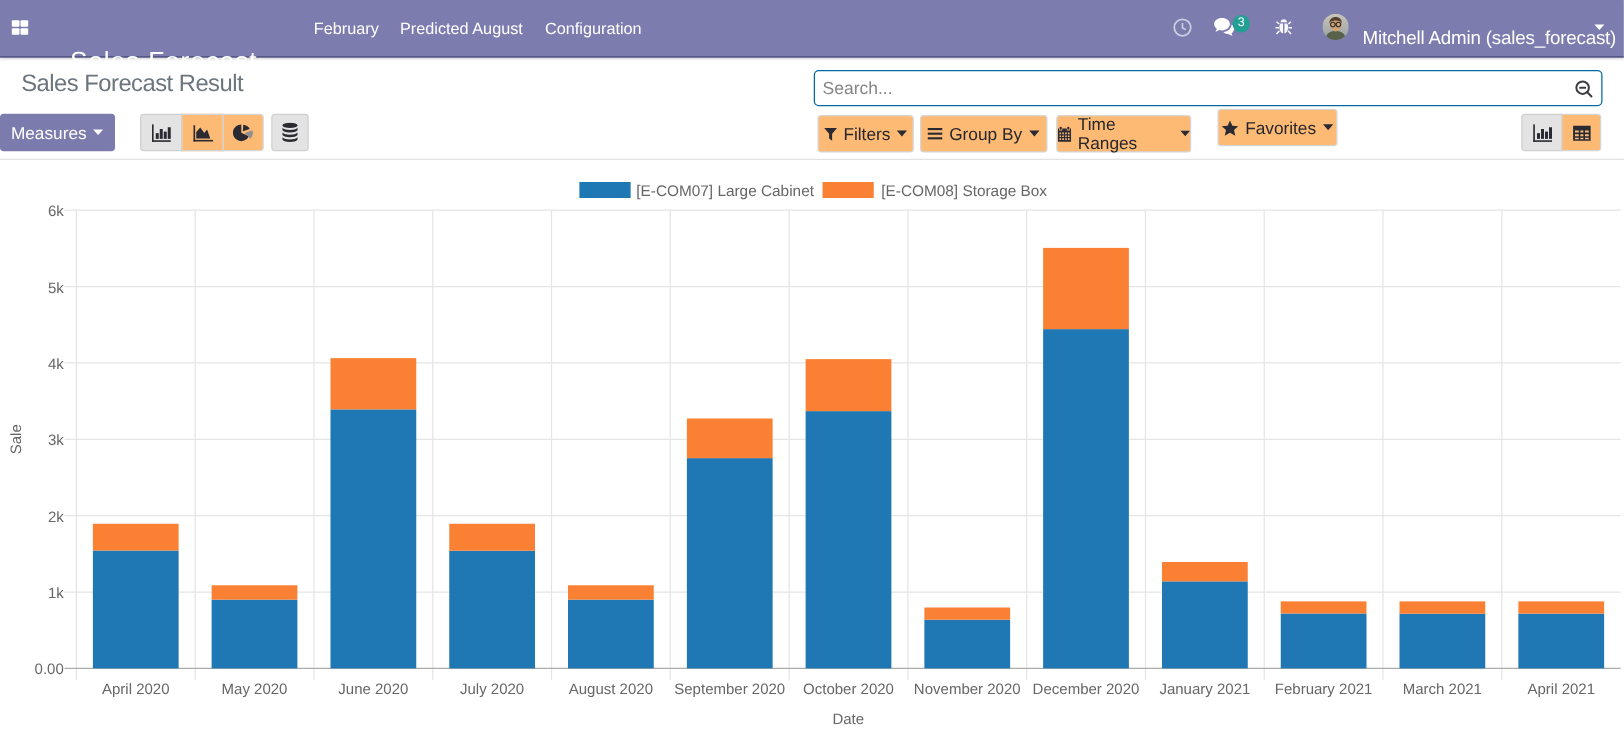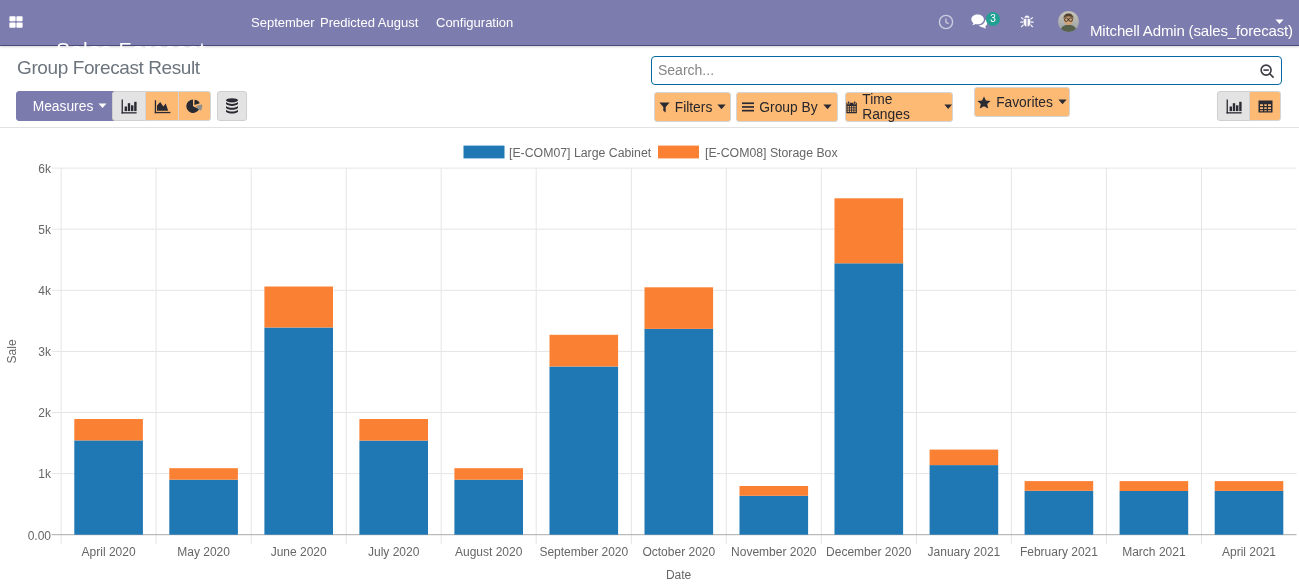--- a/index.html
+++ b/index.html
@@ -28,21 +28,21 @@
 <div id="nav"></div>
 <svg class="abs" style="left:9px;top:16px" width="14" height="12" viewBox="0 0 14 12">
     <g fill="#fff">
       <rect x="0.4" y="0.2" width="6.2" height="5.1" rx="0.8"></rect>
       <rect x="7.4" y="0.2" width="6.2" height="5.1" rx="0.8"></rect>
       <rect x="0.4" y="6.6" width="6.2" height="5.1" rx="0.8"></rect>
       <rect x="7.4" y="6.6" width="6.2" height="5.1" rx="0.8"></rect>
     </g>
   </svg>
 <div id="brand">Sales Forecast</div>
-<div class="navtxt" style="left:251px;top:16px">September</div>
+<div class="navtxt" style="left:251px;top:16px">February</div>
 <div class="navtxt" style="left:320px;top:16px">Predicted August</div>
 <div class="navtxt" style="left:436px;top:16px">Configuration</div>
 <svg class="abs" style="left:938px;top:14px" width="16" height="16" viewBox="0 0 16 16">
     <circle cx="8" cy="8" r="6.6" fill="none" stroke="#fff" stroke-width="1.4" opacity="0.62"></circle>
     <path d="M8 4.4 V8.3 L10.6 9.6" fill="none" stroke="#fff" stroke-width="1.3" opacity="0.62"></path>
   </svg>
 <svg class="abs" style="left:971px;top:14px" width="19" height="16" viewBox="0 0 19 16">
     <g fill="#fff">
       <path d="M6.6 0.4 C3 0.4 0.3 2.5 0.3 5.2 C0.3 6.7 1.1 8 2.4 8.9 C2.3 9.8 1.8 10.6 1.2 11.2 C2.4 11.2 3.6 10.7 4.5 10 C5.2 10.2 5.9 10.3 6.6 10.3 C10.2 10.3 12.9 8 12.9 5.2 C12.9 2.5 10.2 0.4 6.6 0.4 Z"></path>
       <path d="M14.2 5.6 C14.3 8.9 11.3 11.4 7.7 11.6 C8.8 12.8 10.6 13.4 12.2 13.4 C13 14 14.1 14.5 15.2 14.6 C14.7 14 14.3 13.3 14.2 12.5 C15.4 11.7 16.2 10.5 16.2 9.1 C16.2 7.6 15.4 6.4 14.2 5.6 Z"></path>
@@ -79,33 +79,33 @@
         <circle cx="8.3" cy="8.6" r="1.8"></circle>
         <circle cx="12.7" cy="8.6" r="1.8"></circle>
         <path d="M10.1 8.4 h0.8"></path>
       </g>
     </g>
   </svg>
 <div class="navtxt" style="left:1090px;top:24px;font-size:15px;letter-spacing:-0.15px">Mitchell Admin (sales_forecast)</div>
 <svg class="abs" style="left:1275px;top:19px" width="9" height="6" viewBox="0 0 9 6">
     <path d="M0.5 0.5 H8.5 L4.5 5 Z" fill="#fff"></path>
   </svg>
-<div id="bc">Group Forecast Result</div>
+<div id="bc">Sales Forecast Result</div>
 <div id="searchbox">
     <span>Search...</span>
     <svg class="abs" style="right:6px;top:7px" width="15" height="15" viewBox="0 0 15 15">
       <g stroke="#3c3c43" stroke-width="1.6" fill="none">
         <circle cx="6.1" cy="6.1" r="5"></circle>
         <path d="M3.4 6.1 h5.4"></path>
         <path d="M9.8 9.8 L13.6 13.6"></path>
       </g>
     </svg>
   </div>
 <div id="cpline"></div>
-<div class="btn purple" style="left:16px;top:91px;width:108px;">Measures <svg width="9" height="6" viewBox="0 0 9 6">
+<div class="btn purple" style="left:0;top:91px;width:92px;">Measures <svg width="9" height="6" viewBox="0 0 9 6">
       <path d="M0.5 0.5 H8.5 L4.5 5 Z" fill="#fff"></path>
     </svg></div>
 <div class="grp" style="left:112px;top:91px;">
     <div class="btn gray" style="width:34px">
       <svg width="16" height="15" viewBox="0 0 16 15">
         <g fill="#2a2a33">
           <rect x="0.6" y="0.5" width="1.3" height="14"></rect>
           <rect x="0.6" y="13.2" width="15" height="1.3"></rect>
           <rect x="3.6" y="7.5" width="2.4" height="4.6"></rect>
           <rect x="6.8" y="4.2" width="2.4" height="7.9"></rect>

